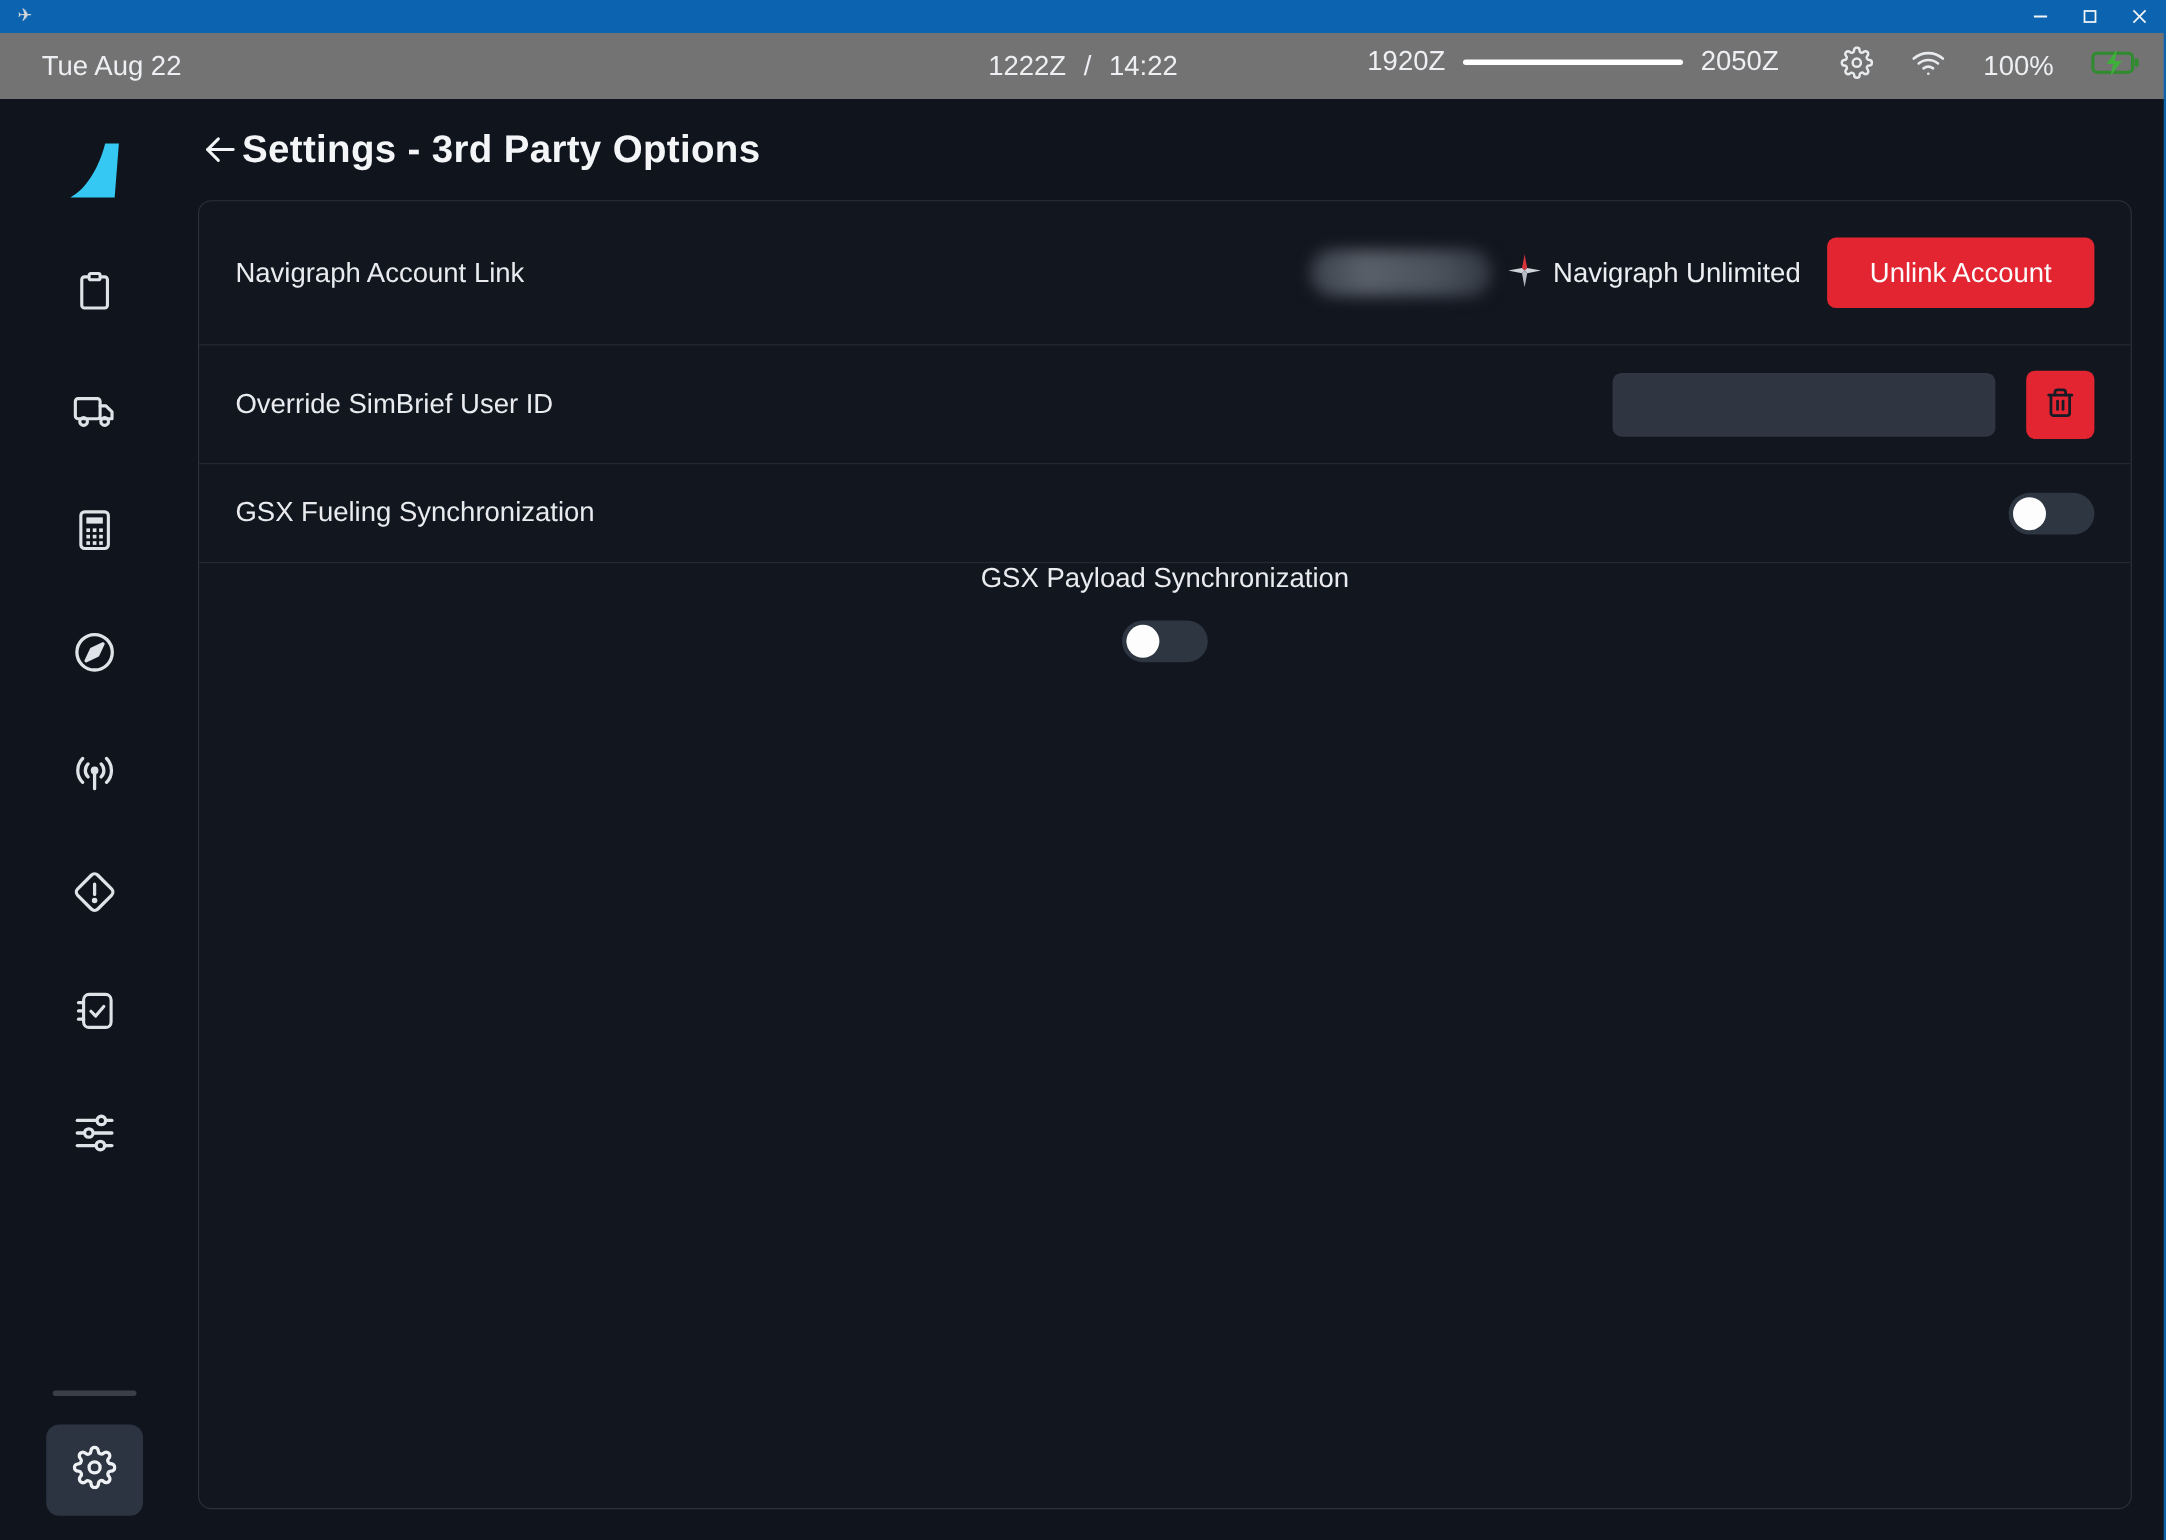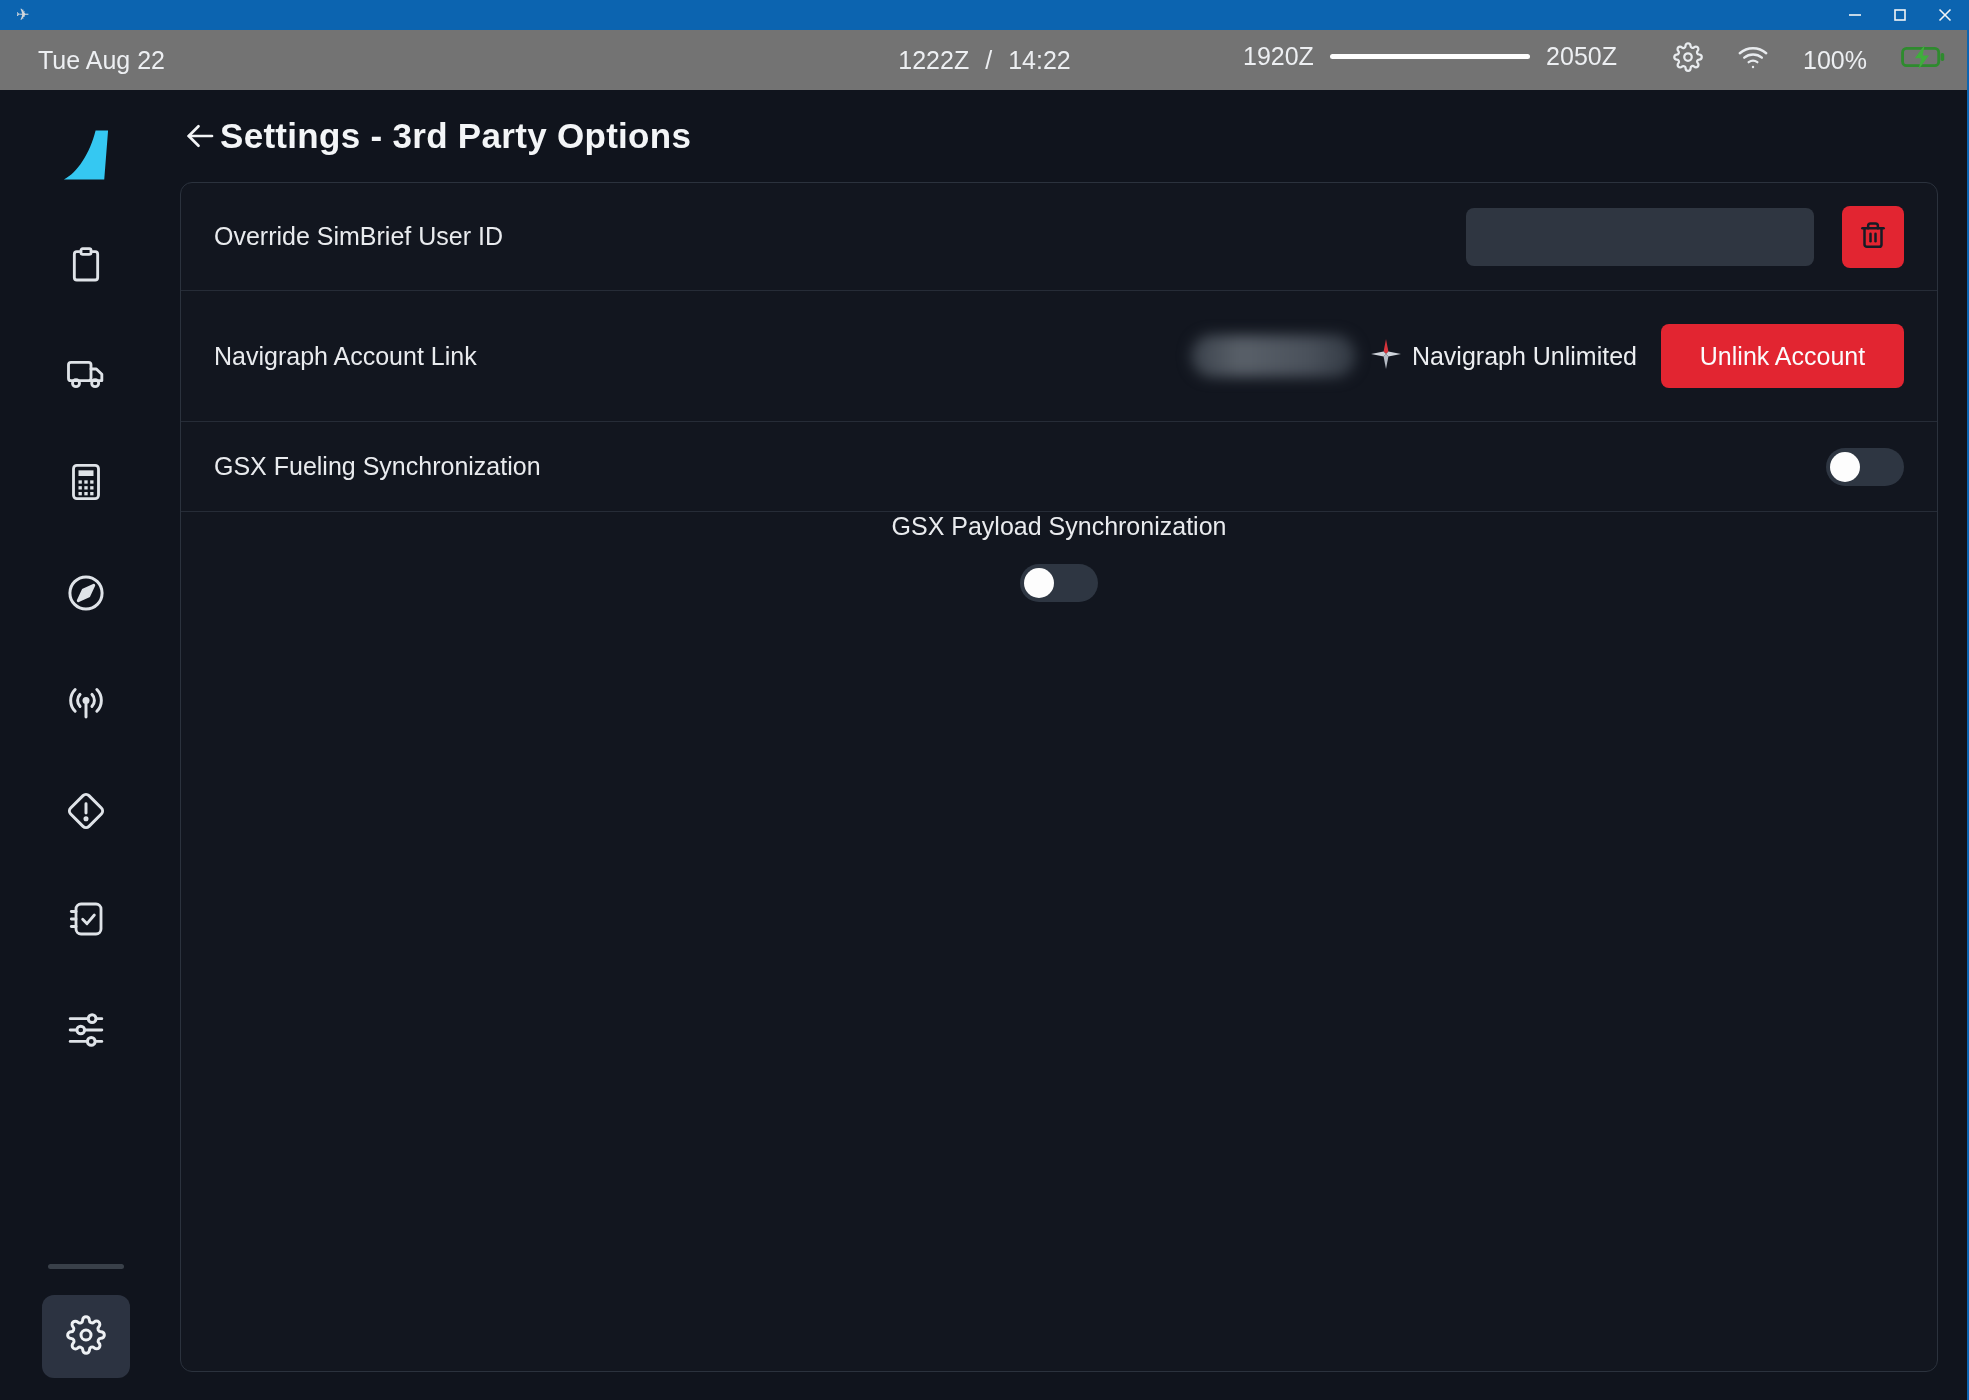--- a/index.html
+++ b/index.html
@@ -239,54 +239,54 @@
       <svg width="36" height="36" viewBox="0 0 24 24" fill="none" stroke="#f2f4f6" stroke-width="1.8" stroke-linecap="round" stroke-linejoin="round">
           <line x1="20" y1="12" x2="4.5" y2="12"></line>
           <polyline points="11,5.5 4.5,12 11,18.5"></polyline>
         </svg>
     </div>
     <div class="page-title">Settings - 3rd Party Options</div>
   </div>
 
   <div class="panel">
 
+    <div class="row r1 bordered">
+      <div class="row-label">Navigraph Account Link</div>
+      <div class="navi-cluster">
+        <div class="blur-pill"></div>
+        <span class="navi-star">
+          <svg width="32" height="32" viewBox="0 0 24 24">
+              <polygon points="12,0.8 13.8,10.2 12,12 10.2,10.2" fill="#d7333b"></polygon>
+              <polygon points="23.2,12 13.8,13.8 12,12 13.8,10.2" fill="#ced3da"></polygon>
+              <polygon points="12,23.2 10.2,13.8 12,12 13.8,13.8" fill="#b6bcc5"></polygon>
+              <polygon points="0.8,12 10.2,10.2 12,12 10.2,13.8" fill="#ced3da"></polygon>
+            </svg>
+        </span>
+        <span class="navi-tier">Navigraph Unlimited</span>
+        <button class="btn-red">Unlink Account</button>
+      </div>
+    </div>
+
     <div class="row r2 bordered">
       <div class="row-label">Override SimBrief User ID</div>
       <div class="simbrief-cluster">
         <input class="text-input" type="text" placeholder="" style="">
         <button class="btn-trash">
           <span>
             <svg width="30" height="30" viewBox="0 0 24 24" fill="none" stroke="#161b25" stroke-width="2" stroke-linecap="round" stroke-linejoin="round">
                 <polyline points="3.5,6.5 5.5,6.5 20.5,6.5"></polyline>
                 <path d="M18.8 6.5v13a1.9 1.9 0 0 1-1.9 1.9H7.1a1.9 1.9 0 0 1-1.9-1.9v-13m2.9 0V4.6a1.9 1.9 0 0 1 1.9-1.9h4a1.9 1.9 0 0 1 1.9 1.9v1.9"></path>
                 <line x1="10" y1="11" x2="10" y2="17"></line>
                 <line x1="14" y1="11" x2="14" y2="17"></line>
               </svg>
           </span>
         </button>
       </div>
     </div>
 
-    <div class="row r1 bordered">
-      <div class="row-label">Navigraph Account Link</div>
-      <div class="navi-cluster">
-        <div class="blur-pill"></div>
-        <span class="navi-star">
-          <svg width="32" height="32" viewBox="0 0 24 24">
-              <polygon points="12,0.8 13.8,10.2 12,12 10.2,10.2" fill="#d7333b"></polygon>
-              <polygon points="23.2,12 13.8,13.8 12,12 13.8,10.2" fill="#ced3da"></polygon>
-              <polygon points="12,23.2 10.2,13.8 12,12 13.8,13.8" fill="#b6bcc5"></polygon>
-              <polygon points="0.8,12 10.2,10.2 12,12 10.2,13.8" fill="#ced3da"></polygon>
-            </svg>
-        </span>
-        <span class="navi-tier">Navigraph Unlimited</span>
-        <button class="btn-red">Unlink Account</button>
-      </div>
-    </div>
-
     <div class="row r3 bordered">
       <div class="row-label">GSX Fueling Synchronization</div>
       <div class="toggle">
           <div class="knob"></div>
         </div>
     </div>
 
     <div class="row r4">
       <div class="row-label">GSX Payload Synchronization</div>
       <div class="toggle">

